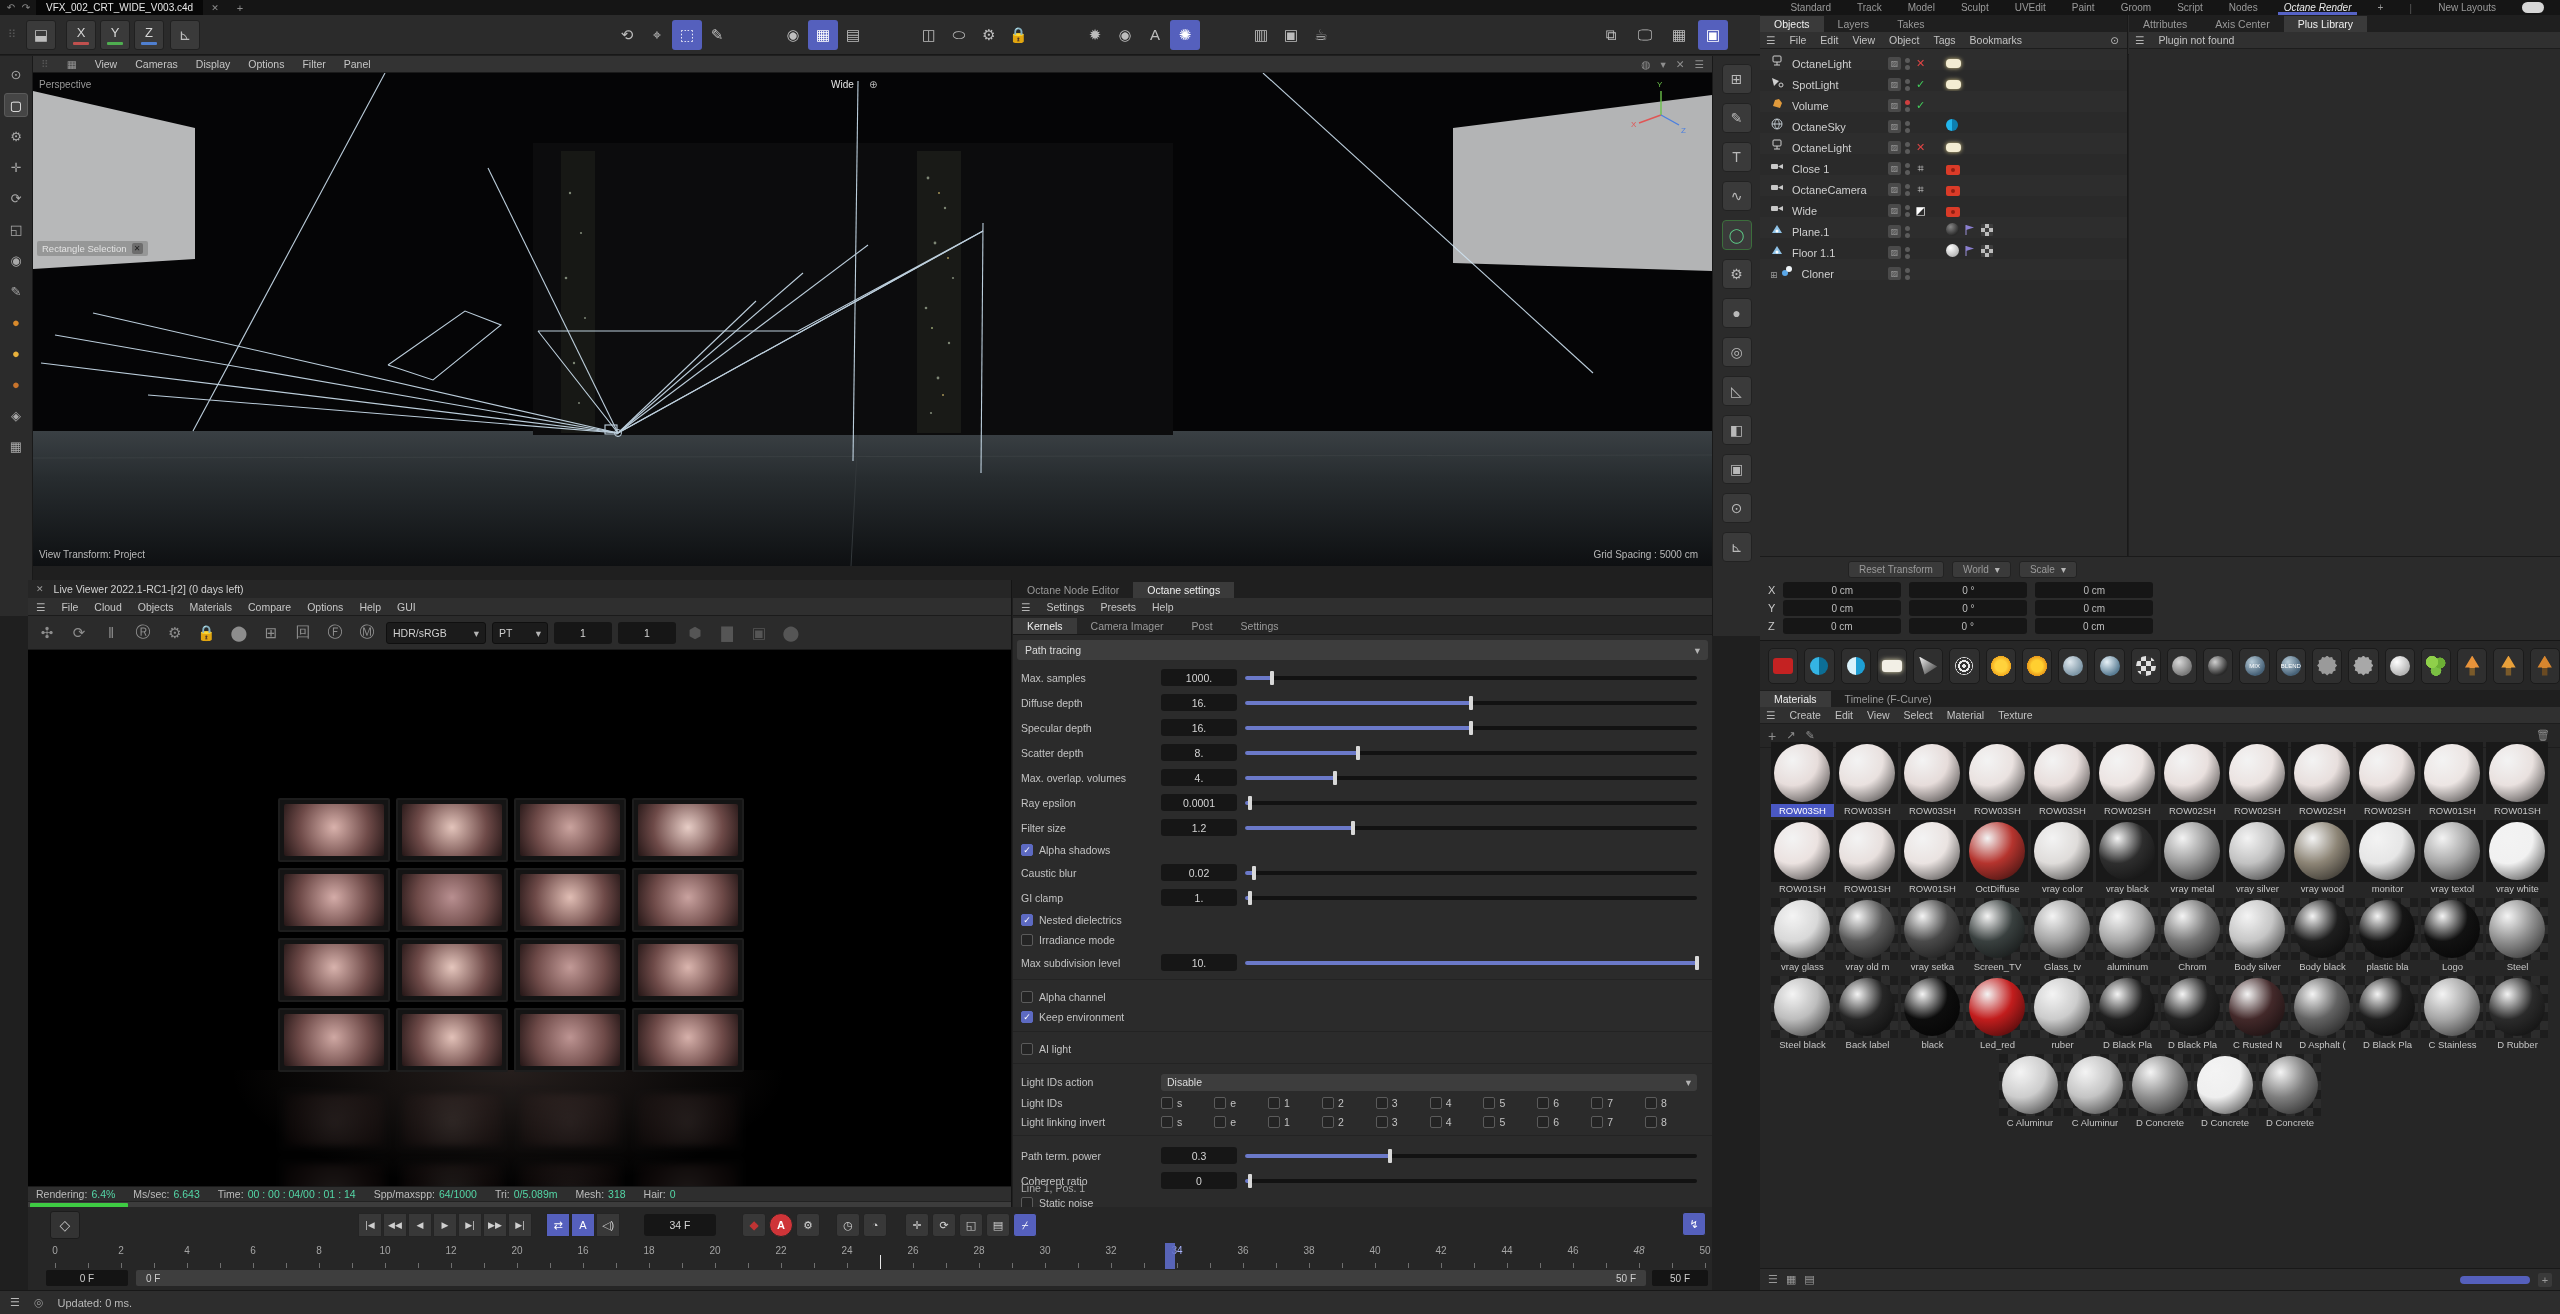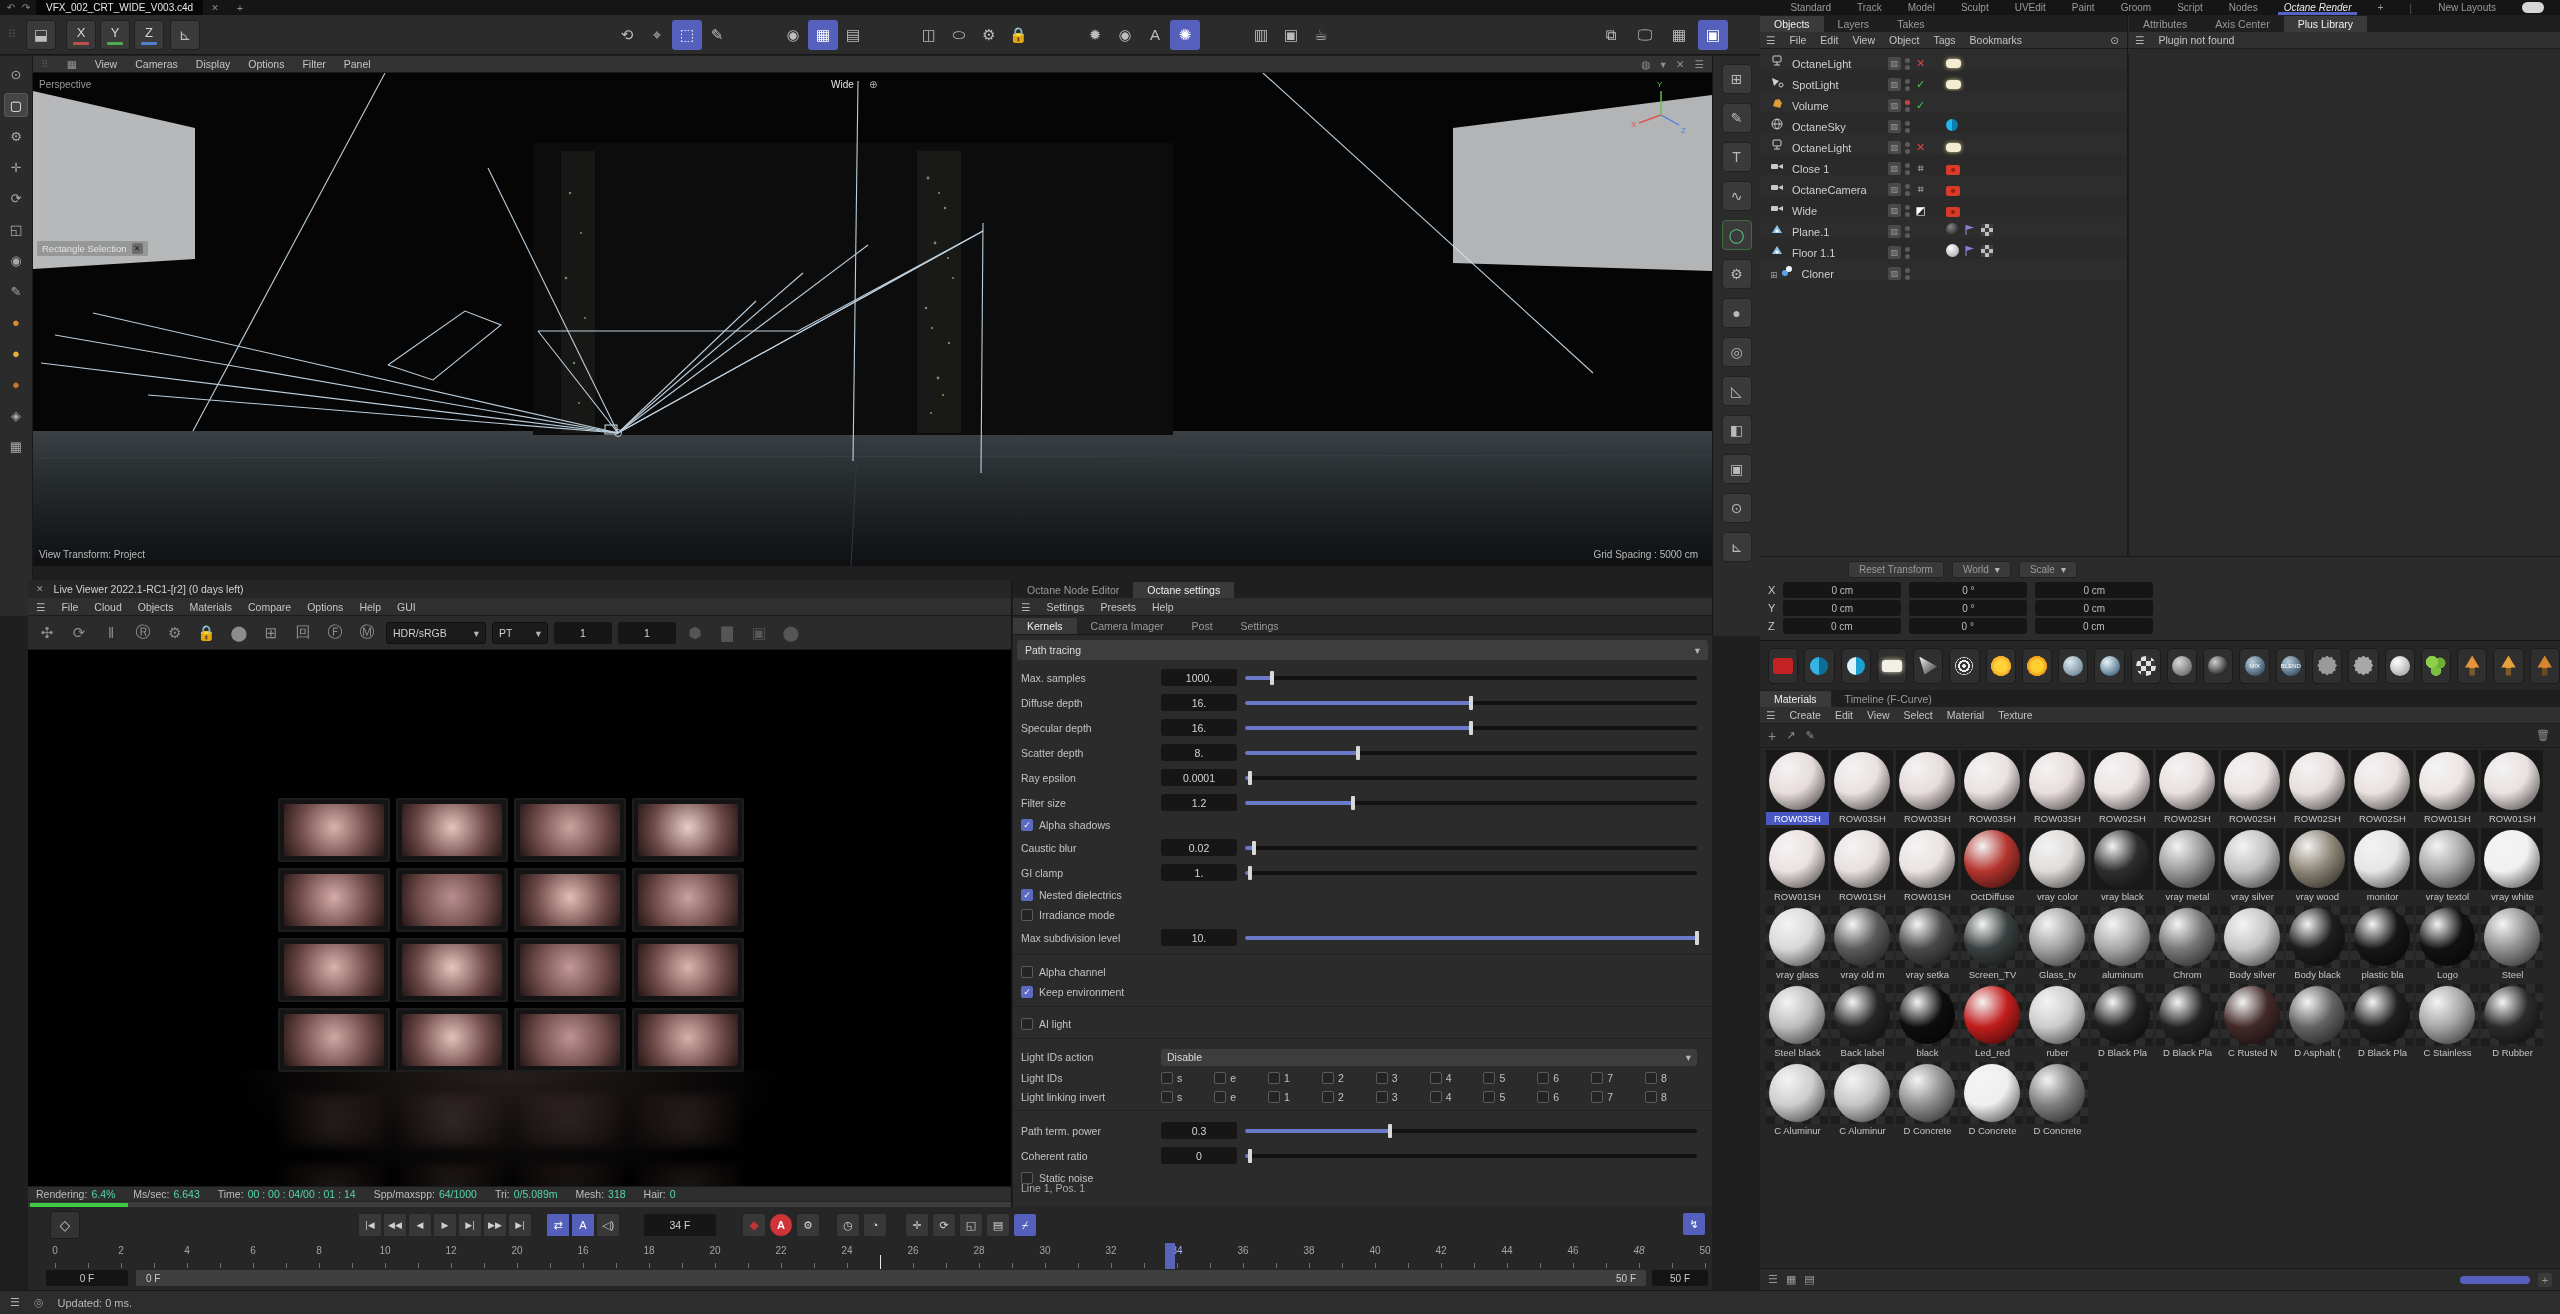--- a/index.html
+++ b/index.html
@@ -62,21 +62,21 @@
   #attrpanel{left:2129px;top:15px;width:431px;height:541px;background:#2a2a2a;}
   
   #coords{left:1760px;top:556px;width:800px;height:84px;background:#2b2b2b;border-top:1px solid #1a1a1a;}
   .cbtn{background:#3a3a3a;border:1px solid #222;border-radius:3px;color:#9a9a9a;font-size:10px;padding:2px 10px;display:inline-flex;align-items:center;gap:6px;}
   .cfield{background:#161616;border-radius:3px;color:#bdbdbd;font-size:10px;height:16px;width:118px;display:inline-flex;align-items:center;justify-content:center;}
   
   #octmatbar{left:1760px;top:640px;width:800px;height:50px;background:#262626;border-top:1px solid #161616;display:flex;align-items:center;gap:6px;padding-left:8px;}
   .omb{width:36px;height:36px;border-radius:5px;background:#2f2f2f;border:1px solid #1b1b1b;display:flex;align-items:center;justify-content:center;}
   
   #matpanel{left:1760px;top:690px;width:800px;height:600px;background:#262626;}
-  #matgrid{position:absolute;left:6px;top:60px;width:790px;display:flex;flex-wrap:wrap;}
+  #matgrid{position:absolute;left:6px;top:52px;width:790px;display:flex;flex-wrap:wrap;justify-content:center;}
   .mat{width:65px;margin-bottom:3px;}
   .mat .thumb{width:62px;height:62px;background:#191919;position:relative;}
   .mat .thumb.checker{background:repeating-conic-gradient(#2c2c2c 0 25%,#1d1d1d 0 50%) 0 0/18px 18px;}
   .mat .ball{position:absolute;left:3px;top:2px;width:56px;height:58px;border-radius:50%;}
   .mat .lbl{font-size:9.5px;color:#c6c6c6;text-align:center;white-space:nowrap;overflow:hidden;width:63px;height:13px;line-height:13px;}
   .mat.sel .lbl{background:#4a58c4;color:#fff;}
   #matfooter{position:absolute;left:0;top:578px;width:800px;height:22px;background:#2b2b2b;border-top:1px solid #191919;display:flex;align-items:center;padding:0 8px;gap:8px;color:#9a9a9a;}
   
   #lvpanel{left:28px;top:580px;width:984px;height:627px;background:#1f1f1f;border-right:1px solid #141414;}
   #lvtitle{height:18px;background:#262626;display:flex;align-items:center;gap:10px;padding-left:8px;font-size:10.5px;color:#d2d2d2;}
@@ -1250,20 +1250,28 @@
             <span class="fillb" style="width: 50%;"></span>
             <span class="hndl" style="left: calc(50% - 2px);"></span>
           </span>
         </div>
         <div class="srow">
           <span class="lab">Scatter depth</span>
           <span class="val">8.</span>
           <span class="track">
             <span class="fillb" style="width: 25%;"></span>
             <span class="hndl" style="left: calc(25% - 2px);"></span>
+          </span>
+        </div>
+        <div class="srow">
+          <span class="lab">Max. overlap. volumes</span>
+          <span class="val">4.</span>
+          <span class="track">
+            <span class="fillb" style="width: 20%;"></span>
+            <span class="hndl" style="left: calc(20% - 2px);"></span>
           </span>
         </div>
         <div class="srow">
           <span class="lab">Ray epsilon</span>
           <span class="val">0.0001</span>
           <span class="track">
             <span class="fillb" style="width: 1%;"></span>
             <span class="hndl" style="left: calc(1% - 2px);"></span>
           </span>
         </div>

